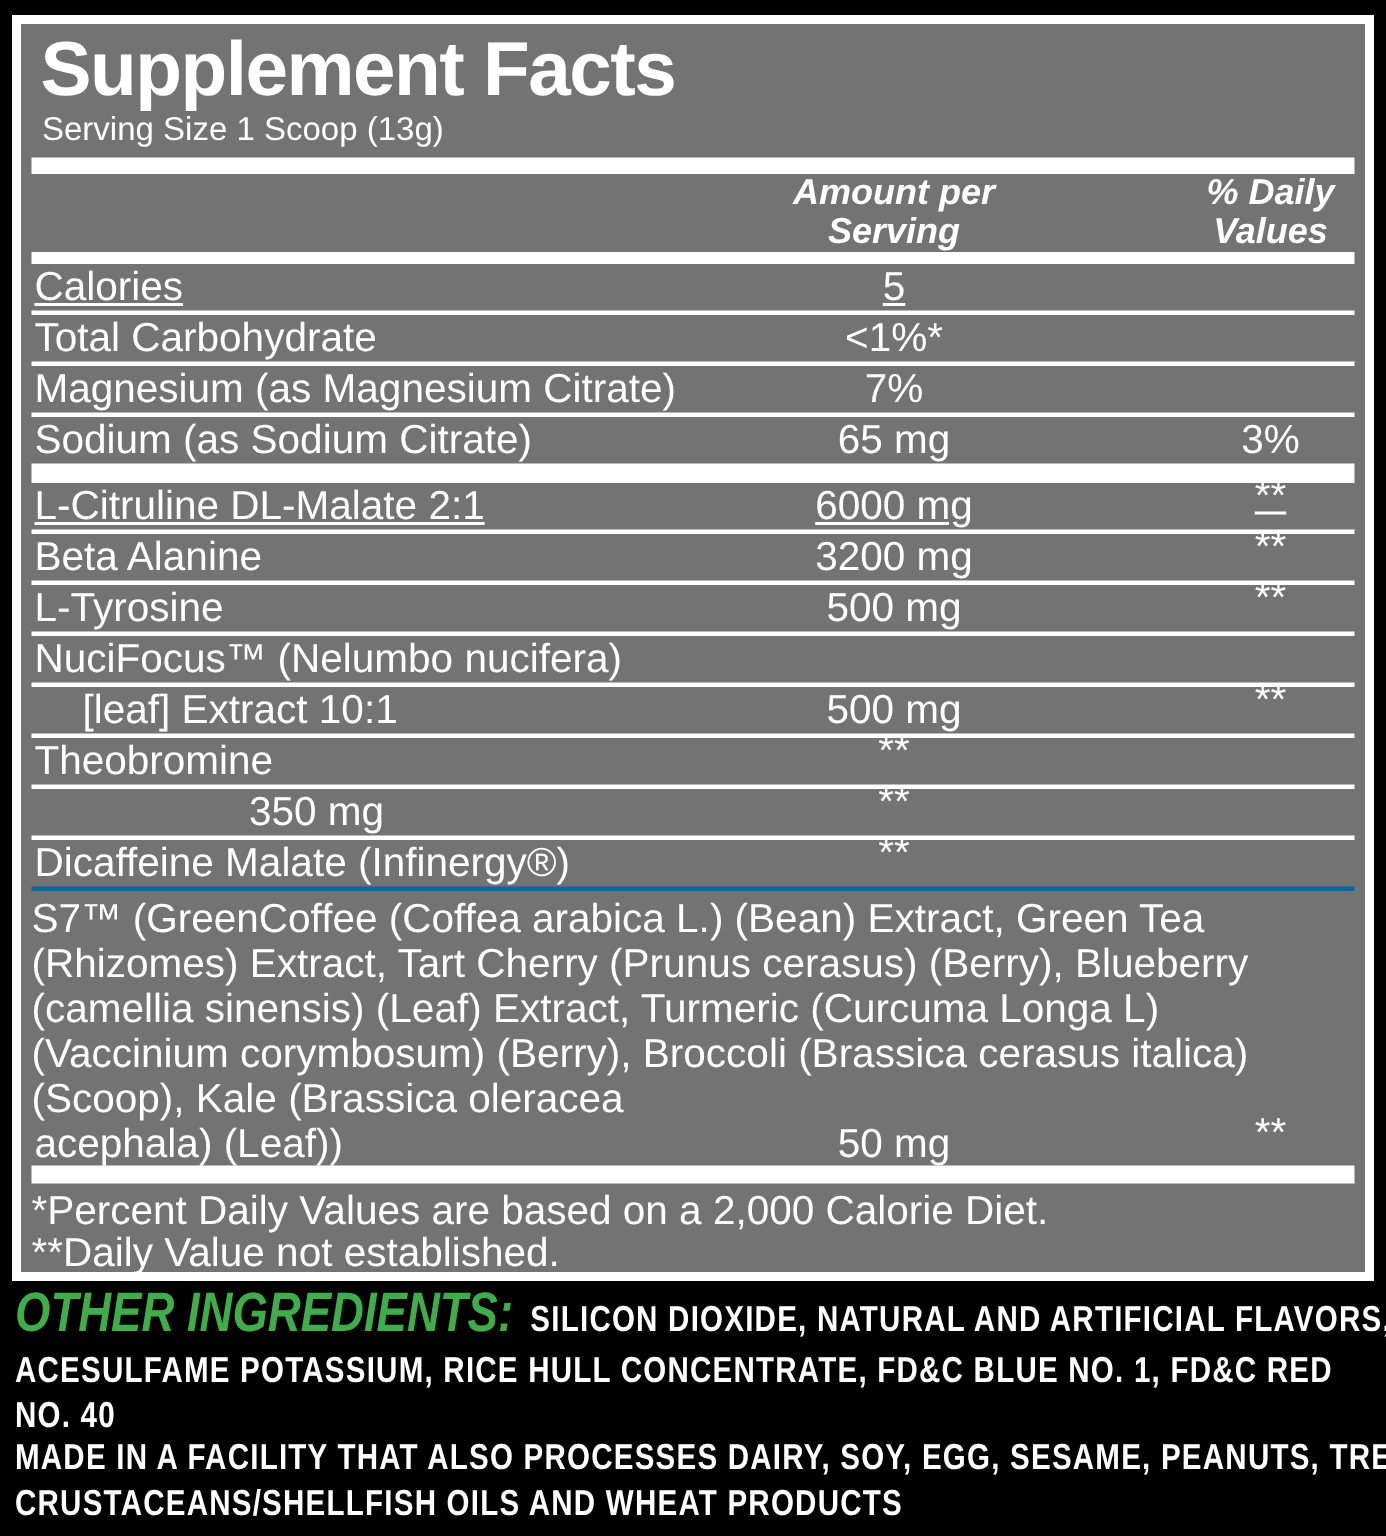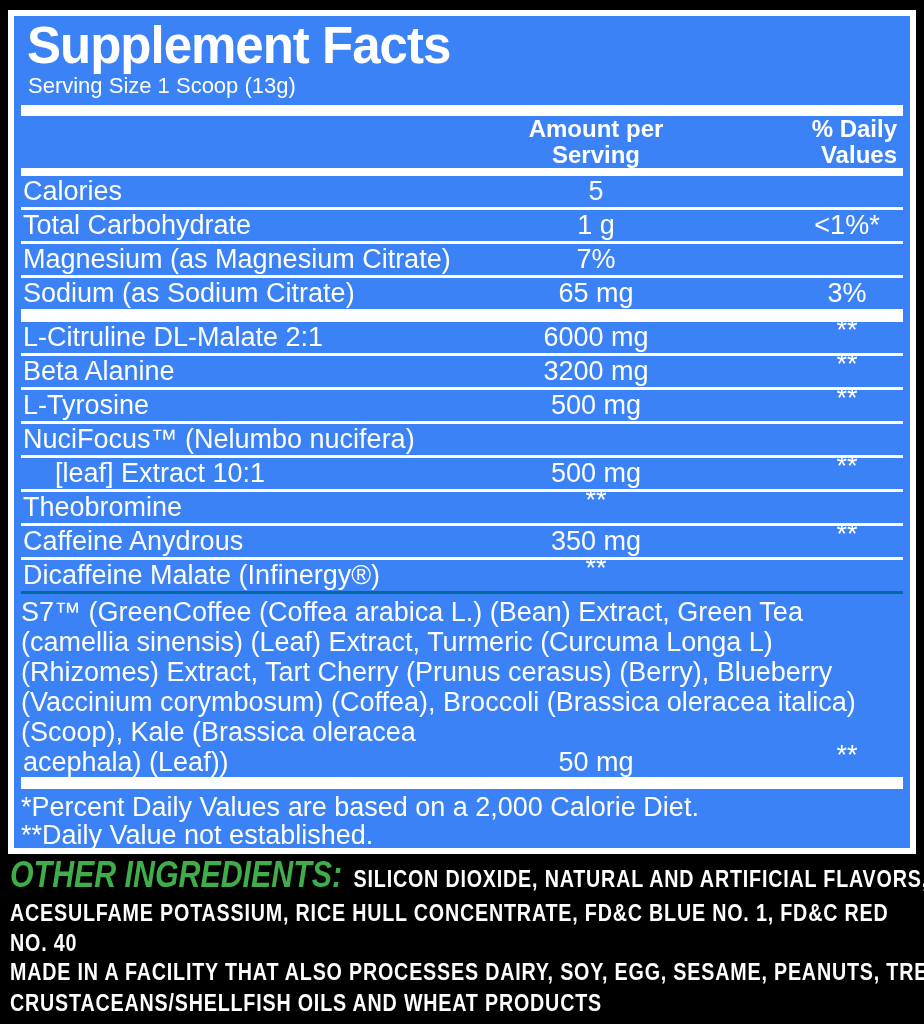--- a/index.html
+++ b/index.html
@@ -9,50 +9,50 @@
     font-family:"Liberation Sans",sans-serif;
     color:#fff;
     position:relative;
     overflow:hidden;
   }
   .panel{
     position:absolute;left:8px;top:10px;
     width:908px;height:844px;
     box-sizing:border-box;
     border:6px solid #fff;
-    background:#3b82f6;
+    background:#737373;
     padding:0 7px;
     overflow:hidden;
   }
   .title{
     font-size:51px;font-weight:bold;letter-spacing:-1px;
     line-height:1.0;margin:4px 0 0 6px;
   }
   .serving{font-size:22px;margin:3px 0 0 7px;line-height:1.05;}
   .bar{background:#fff;}
   .bar.b1{height:11px;margin-top:8px;}
   .bar.b2{height:8px;}
   .bar.thick{height:13px;}
   .bar.thick2{height:12px;}
   .hdr{
     display:grid;grid-template-columns:380px 1fr 112px;
     align-items:center;min-height:51px;
   }
   .hdr .amt-h,.hdr .dv-h{
-    text-align:center;font-weight:bold;font-size:24px;line-height:1.08;
+    text-align:center;font-weight:bold;font-size:24px;line-height:1.08;font-style:italic;
   }
   .hdr .amt-h span{display:inline-block;max-width:175px;}
-  .hdr .dv-h span{display:inline-block;max-width:100px;text-align:right;}
+  .hdr .dv-h span{display:inline-block;max-width:100px;}
   .row{
     display:grid;grid-template-columns:380px 1fr 112px;
     align-items:center;height:31px;
     border-top:3px solid #fff;
     font-size:27px;
   }
-  .rows .row:first-child{border-top:none;}
+  .rows .row:first-child{border-top:none;text-decoration:underline;}
   .cell.name{white-space:nowrap;padding-left:2px;}
   .cell.name.indent{padding-left:34px;}
   .cell.amt{text-align:center;}
   .cell.dv{text-align:center;}
   .cell.dv.raised{transform:translateY(-7px);}
   .s7{border-top:3px solid #0369a1;padding-top:3px;font-size:27px;line-height:30px;}
   .s7 .line{white-space:nowrap;}
   .s7 .row{border-top:none;height:30px;}
   .footnotes{padding-top:4px;font-size:27px;line-height:28px;}
   .condensed{
@@ -89,21 +89,20 @@
   <div class="bar b2"></div>
 
   <div class="rows">
     <div class="row">
       <div class="cell name">Calories</div>
       <div class="cell amt">5</div>
       <div class="cell dv"></div>
     </div>
     <div class="row">
       <div class="cell name">Total Carbohydrate</div>
-      <div class="cell amt">1 g</div>
       <div class="cell dv">&lt;1%*</div>
     </div>
     <div class="row">
       <div class="cell name">Magnesium (as Magnesium Citrate)</div>
       <div class="cell dv">7%</div>
     </div>
     <div class="row">
       <div class="cell name">Sodium (as Sodium Citrate)</div>
       <div class="cell amt">65 mg</div>
       <div class="cell dv">3%</div>
@@ -136,35 +135,34 @@
     <div class="row">
       <div class="cell name indent">[leaf] Extract 10:1</div>
       <div class="cell amt">500 mg</div>
       <div class="cell dv raised">**</div>
     </div>
     <div class="row">
       <div class="cell name">Theobromine</div>
       <div class="cell dv raised">**</div>
     </div>
     <div class="row">
-      <div class="cell name">Caffeine Anydrous</div>
       <div class="cell amt">350 mg</div>
       <div class="cell dv raised">**</div>
     </div>
     <div class="row">
       <div class="cell name">Dicaffeine Malate (Infinergy®)</div>
       <div class="cell dv raised">**</div>
     </div>
   </div>
 
   <div class="s7">
     <div class="line">S7™ (GreenCoffee (Coffea arabica L.) (Bean) Extract, Green Tea</div>
+    <div class="line">(Rhizomes) Extract, Tart Cherry (Prunus cerasus) (Berry), Blueberry</div>
     <div class="line">(camellia sinensis) (Leaf) Extract, Turmeric (Curcuma Longa L)</div>
-    <div class="line">(Rhizomes) Extract, Tart Cherry (Prunus cerasus) (Berry), Blueberry</div>
-    <div class="line">(Vaccinium corymbosum) (Coffea), Broccoli (Brassica oleracea italica)</div>
+    <div class="line">(Vaccinium corymbosum) (Berry), Broccoli (Brassica cerasus italica)</div>
     <div class="line">(Scoop), Kale (Brassica oleracea</div>
     <div class="row">
       <div class="cell name">acephala) (Leaf))</div>
       <div class="cell amt">50 mg</div>
       <div class="cell dv raised">**</div>
     </div>
   </div>
 
   <div class="bar thick2"></div>
 

